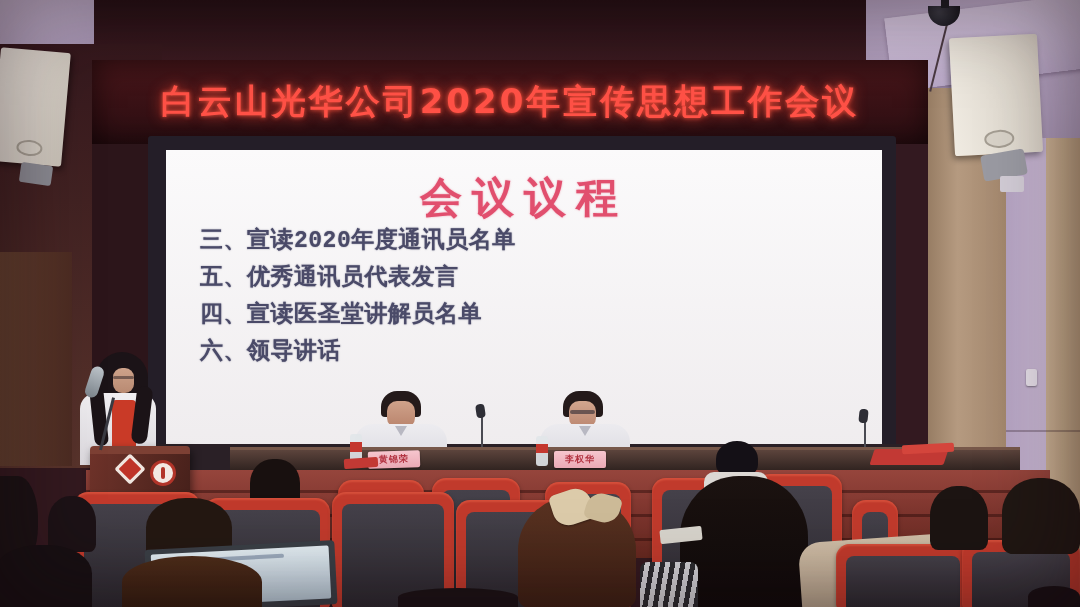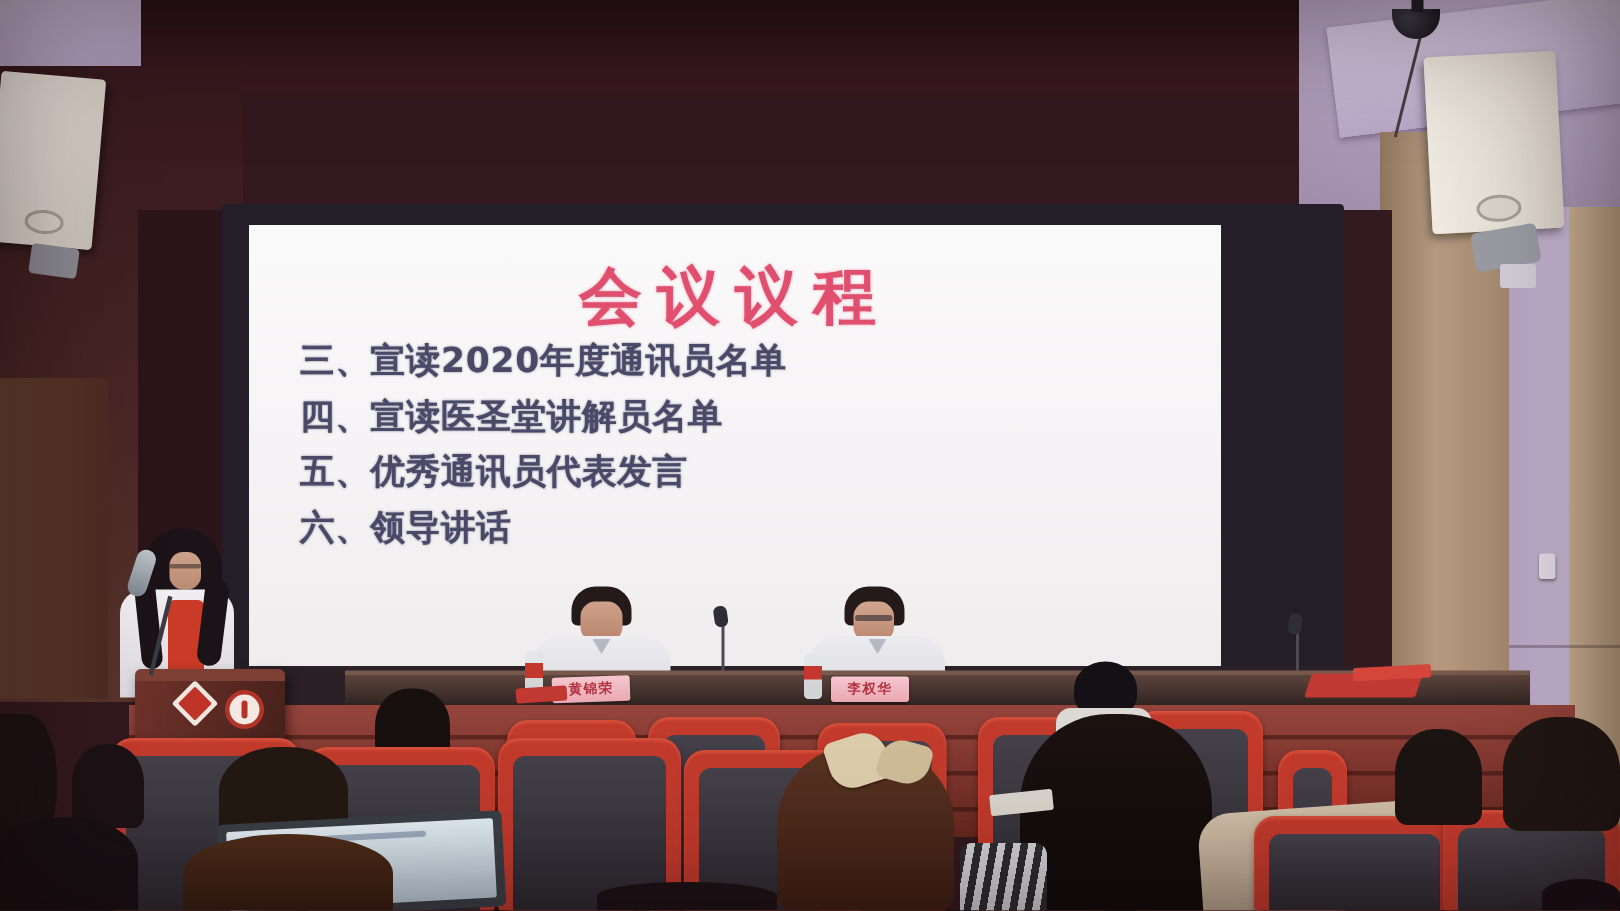--- a/index.html
+++ b/index.html
@@ -49,28 +49,31 @@
   <div class="abs" style="left:920px;top:88px;width:94px;height:392px;background:linear-gradient(90deg,#8f755c,#b59a80 40%,#a0846a);"></div>
   <div class="abs" style="left:1006px;top:138px;width:40px;height:428px;background:linear-gradient(90deg,#b5a3c2,#cbbad6);border-right:1px solid rgba(60,40,60,.25);"></div>
   <div class="abs" style="left:1046px;top:138px;width:34px;height:428px;background:linear-gradient(90deg,#cbb294,#b79c7c);"></div>
   <div class="abs" style="left:1006px;top:430px;width:74px;height:2px;background:rgba(50,30,40,.3);"></div>
   <div class="abs" style="left:1026px;top:369px;width:11px;height:17px;background:#e3dce6;border-radius:2px;box-shadow:0 1px 2px rgba(0,0,0,.4);"></div>
   <div class="abs" style="left:0;top:44px;width:162px;height:424px;background:linear-gradient(180deg,#35181d,#58332b);"></div>
   <div class="abs" style="left:0;top:252px;width:72px;height:214px;background:linear-gradient(90deg,#63402f,#4c2b22);"></div>
   <div class="abs" style="left:92px;top:140px;width:76px;height:328px;background:#2c151a;"></div>
   <div class="abs" style="left:880px;top:140px;width:48px;height:328px;background:#331920;"></div>
 
+  <div class="abs" style="left:92px;top:60px;width:836px;height:84px;background:linear-gradient(180deg,#4a171b,#2a0d11);box-shadow:inset 0 0 30px rgba(0,0,0,.6);">
+    <div class="banner-text">白云山光华公司2020年宣传思想工作会议</div>
+  </div>
 
   <div class="abs" style="left:148px;top:136px;width:748px;height:326px;background:#241e28;border-radius:3px;"></div>
-  <div class="abs" style="left:166px;top:150px;width:648px;height:306px;background:linear-gradient(180deg,#fbfafb,#efecee);overflow:hidden;">
+  <div class="abs" style="left:166px;top:150px;width:716px;height:306px;background:linear-gradient(180deg,#fbfafb,#efecee);overflow:hidden;font-family:Liberation Mono, monospace;">
     <div class="slide-title">会议议程</div>
     <div class="agenda">
       <div class="agenda-item">三、宣读2020年度通讯员名单</div>
+      <div class="agenda-item">五、优秀通讯员代表发言</div>
       <div class="agenda-item">四、宣读医圣堂讲解员名单</div>
-      <div class="agenda-item">五、优秀通讯员代表发言</div>
       <div class="agenda-item">六、领导讲话</div>
     </div>
   </div>
 
   <div class="abs" style="left:-4px;top:50px;width:70px;height:114px;background:linear-gradient(100deg,#efe9e1,#c9c2b8);transform:rotate(5deg);border-radius:3px;box-shadow:2px 3px 6px rgba(0,0,0,.45);">
     <div class="abs" style="left:24px;top:90px;width:22px;height:12px;border:2px solid #a49d92;border-radius:50%;background:#d8d2c8;"></div>
   </div>
   <div class="abs" style="left:20px;top:164px;width:32px;height:20px;background:#8a8a92;transform:rotate(8deg);border-radius:3px;"></div>
   <div class="abs" style="left:952px;top:36px;width:88px;height:118px;background:linear-gradient(80deg,#f0ebe2,#d4cdc2);transform:rotate(-3deg);border-radius:3px;box-shadow:-2px 3px 6px rgba(0,0,0,.4);">
     <div class="abs" style="left:30px;top:94px;width:26px;height:14px;border:2px solid #a49d92;border-radius:50%;background:#d8d2c8;"></div>

